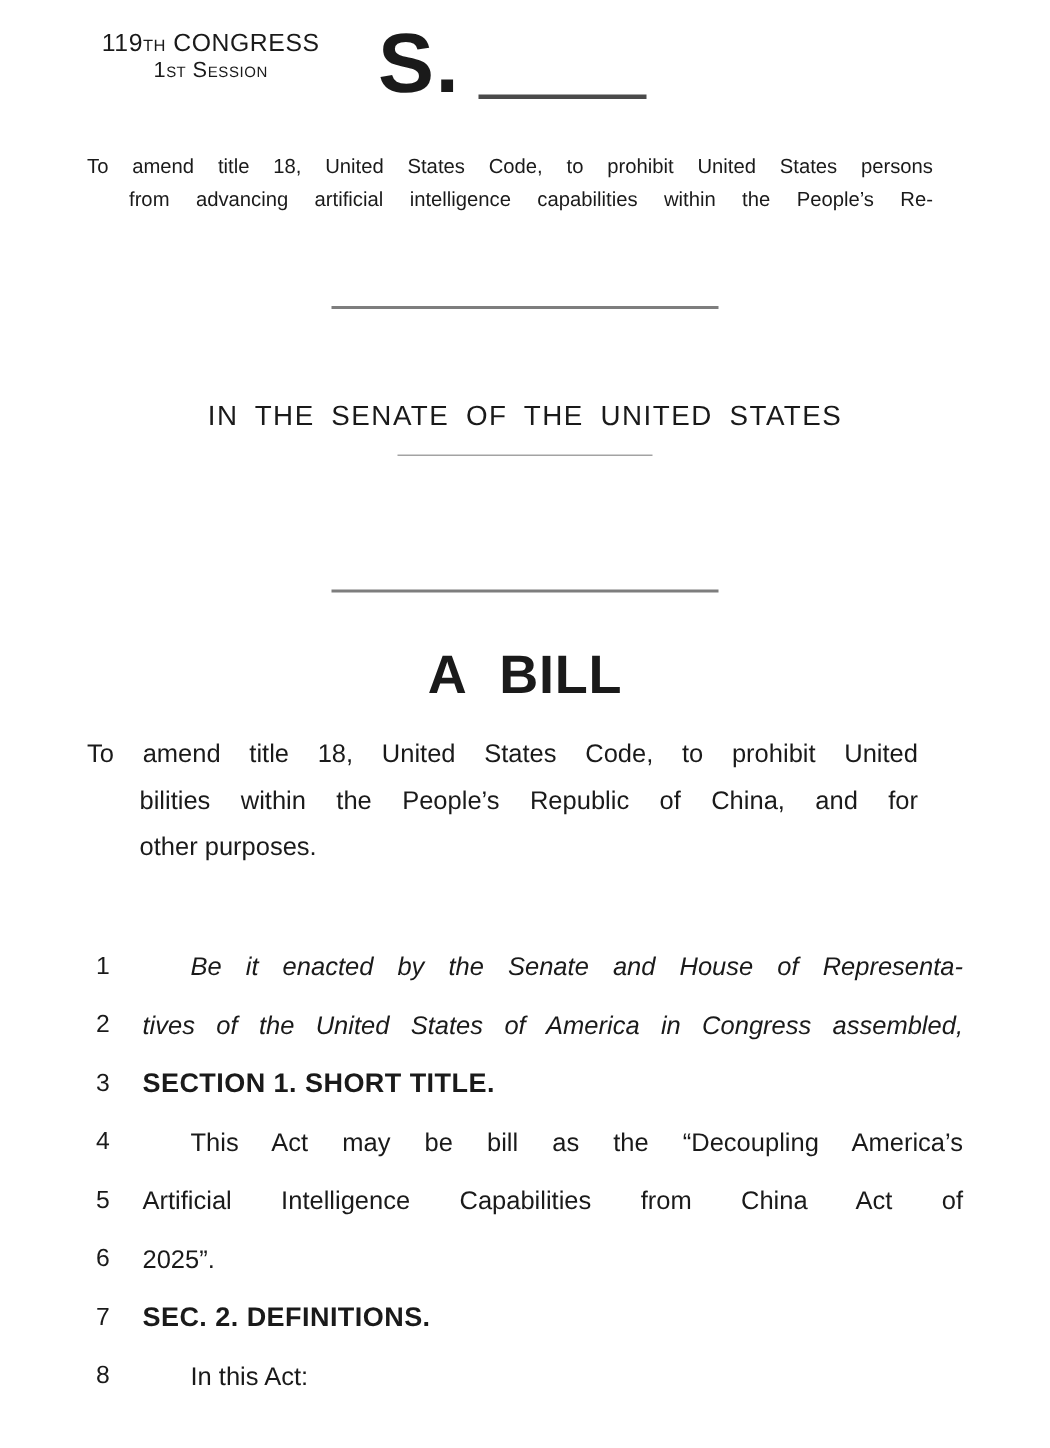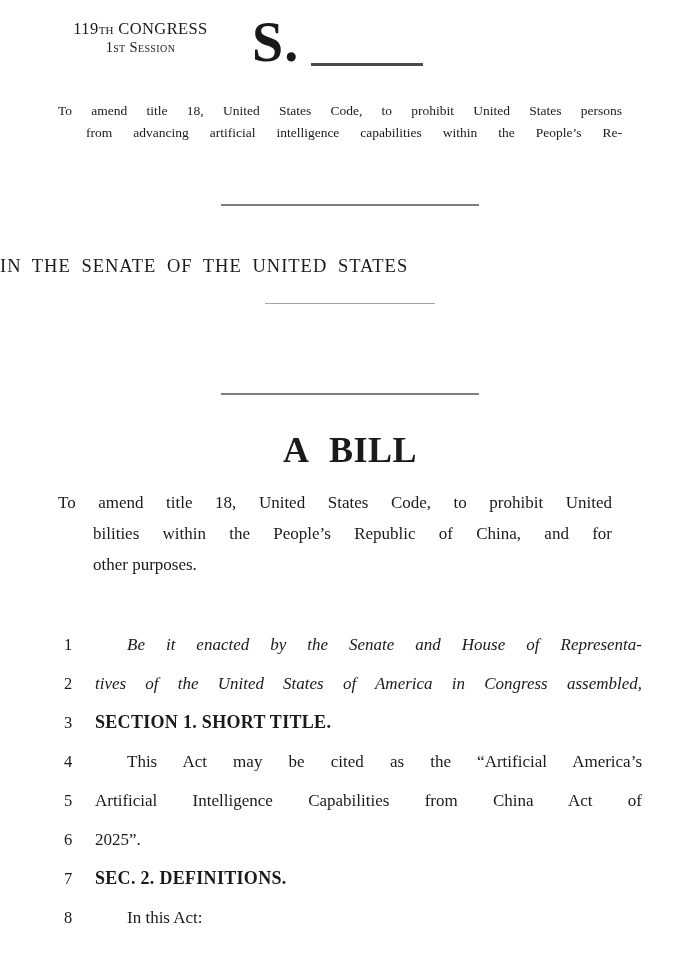--- a/index.html
+++ b/index.html
@@ -3,21 +3,21 @@
 <meta charset="utf-8">
 <style>
   * { margin: 0; padding: 0; box-sizing: border-box; }
   html, body { background: #ffffff; }
   .page {
     position: relative;
     width: 700px;
     height: 965px;
     background: #ffffff;
     color: #1a1a1a;
-    font-family: Liberation Serif, serif;
+    font-family: Liberation Sans, sans-serif;
     overflow: hidden;
   }
 
   
   .congress-block {
     position: absolute;
     left: 58px; top: 20px;
     width: 165px;
     text-align: center;
     line-height: 1.15;
@@ -73,23 +73,23 @@
     position: absolute;
     left: 50%; transform: translateX(-50%);
     top: 303px;
     width: 170px; height: 1px;
     background: #a3a3a3;
   }
 
   
   .senate-heading {
     position: absolute;
-    left: 0; top: 256px;
+    left: 0; top: 266px;
     width: 100%;
-    text-align: left;
+    text-align: center;
     font-size: 18.5px;
     letter-spacing: 1px;
     word-spacing: 5px;
     white-space: nowrap;
   }
 
   
   .introduction {
     position: absolute;
     left: 35px; top: 313px;
@@ -210,21 +210,21 @@
     <div class="bline it jl">
       <span class="lnum">2</span>
       <span class="ltext">tives of the United States of America in Congress assembled,</span>
     </div>
     <div class="bline bold-head">
       <span class="lnum">3</span>
       <span class="ltext">SECTION 1. SHORT TITLE.</span>
     </div>
     <div class="bline ind jl">
       <span class="lnum">4</span>
-      <span class="ltext">This Act may be cited as the “Artificial America’s</span>
+      <span class="ltext">This Act may be bill as the “Decoupling America’s</span>
     </div>
     <div class="bline jl">
       <span class="lnum">5</span>
       <span class="ltext">Artificial Intelligence Capabilities from China Act of</span>
     </div>
     <div class="bline">
       <span class="lnum">6</span>
       <span class="ltext">2025”.</span>
     </div>
     <div class="bline bold-head">

